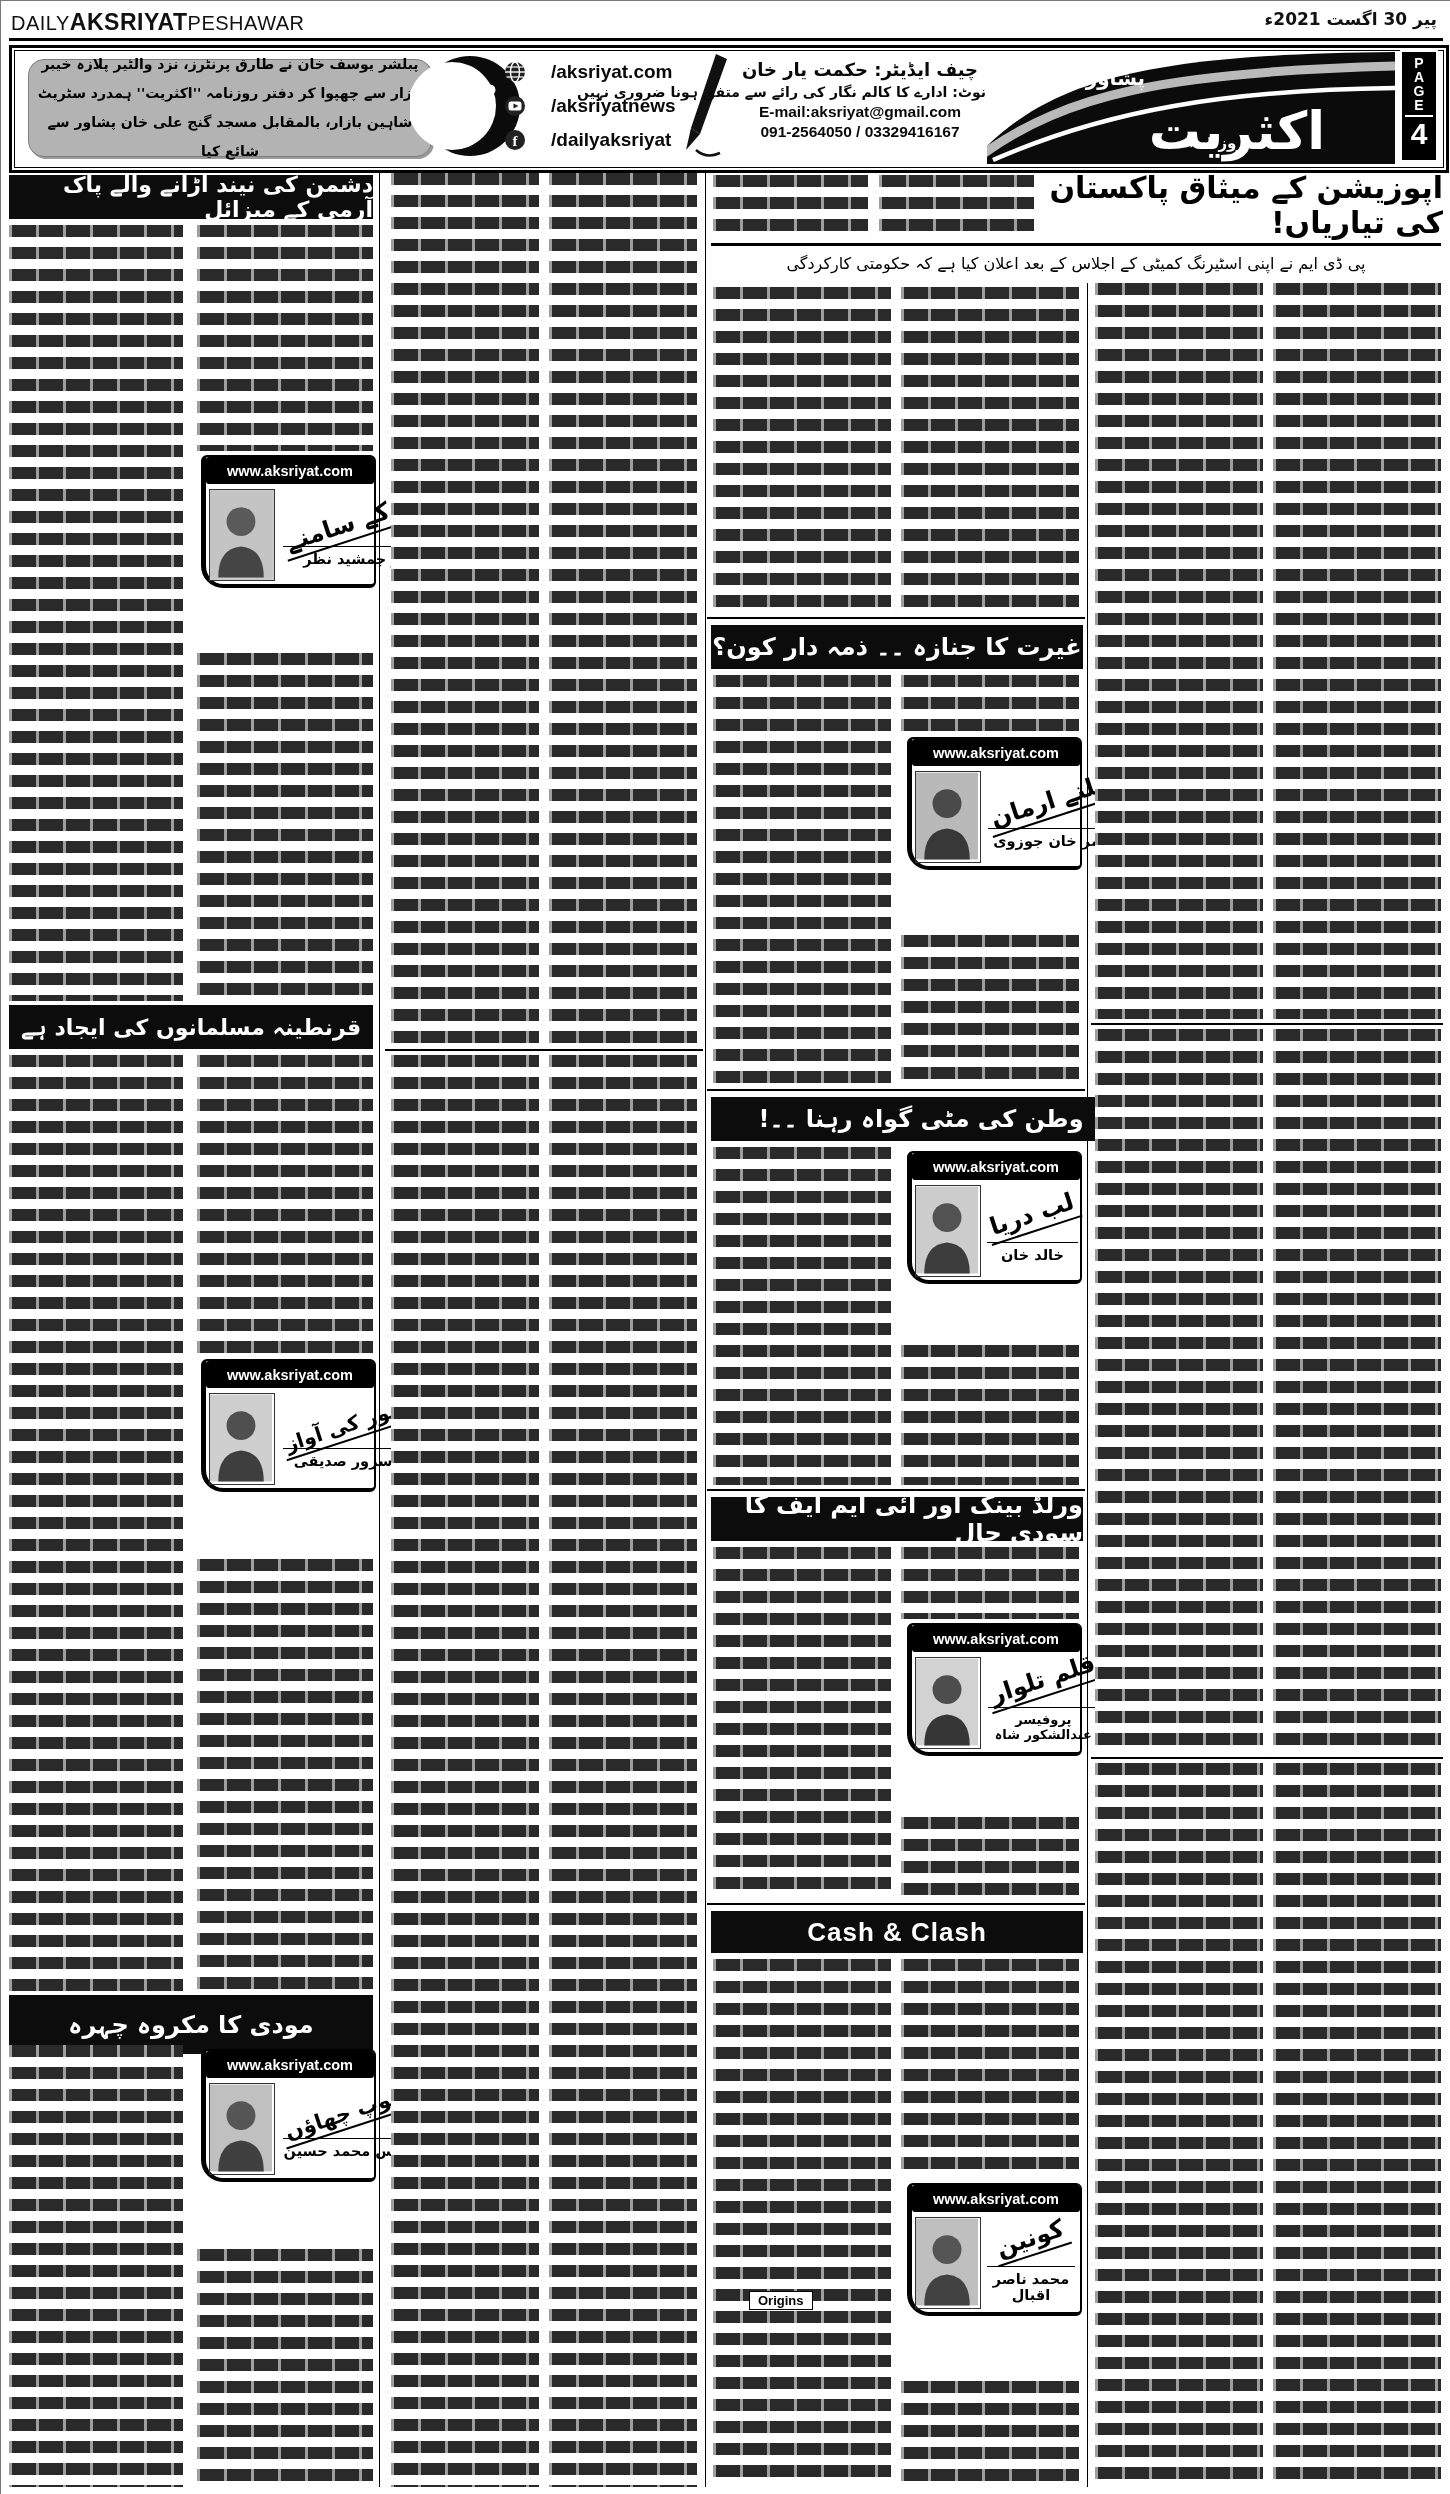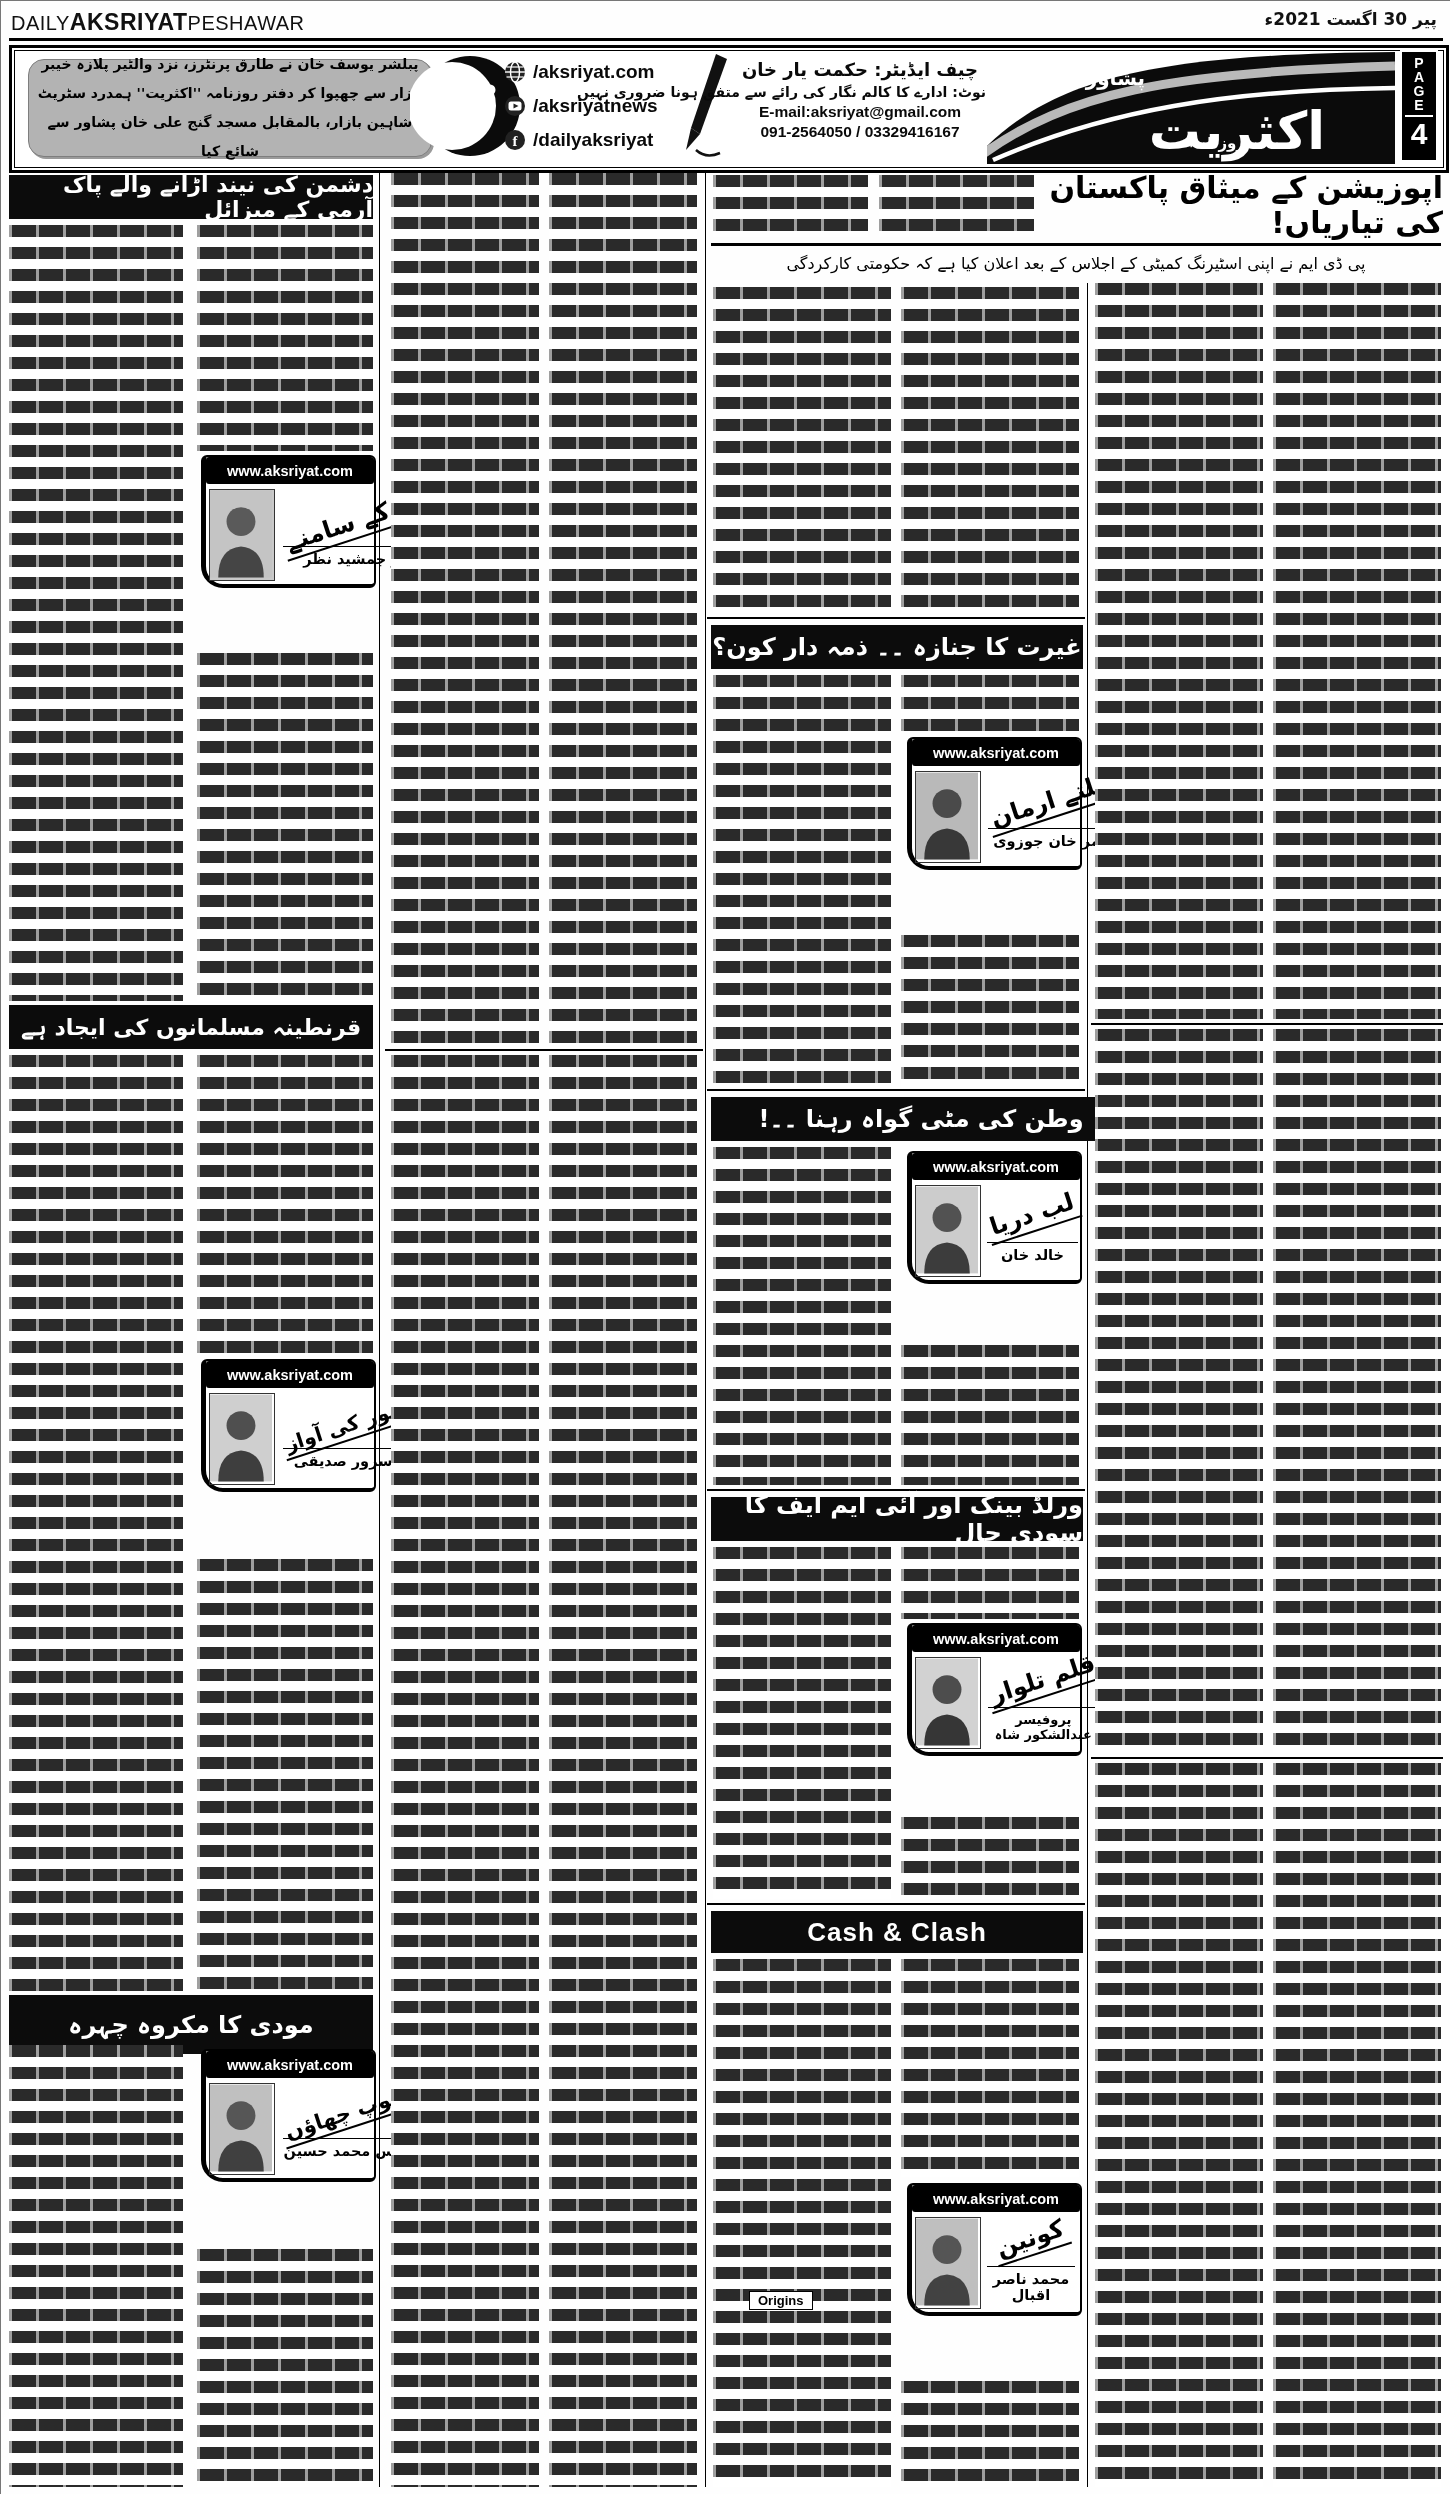--- a/index.html
+++ b/index.html
@@ -12,21 +12,21 @@
   .mast-left .w3{font-size:20px;font-weight:400;}
   .mast-date{position:absolute;right:14px;top:8px;font-size:17px;font-weight:bold;direction:rtl;color:#111;}
   .mast-rule{position:absolute;left:8px;top:37px;width:1434px;height:3px;background:#000;}
   
   .hbox{position:absolute;left:8px;top:44px;width:1434px;height:122px;border:3px solid #000;
         box-shadow:inset 0 0 0 2px #fff, inset 0 0 0 3px #000;background:#fff;}
   .graybox{position:absolute;left:16px;top:11px;width:402px;height:96px;background:#b3b3b3;border:1px solid #7e7e7e;
         border-radius:16px;display:flex;flex-direction:column;justify-content:center;direction:rtl;text-align:center;
         font-size:14px;font-weight:bold;line-height:29px;color:#000000;box-shadow:2px 2px 0 #9a9a9a;}
   .social{position:absolute;left:492px;top:7px;width:195px;}
-  .srow{display:flex;align-items:center;height:34px;gap:7px;}
+  .srow{display:flex;align-items:center;height:34px;gap:25px;}
   .srow .txt{font-family:"Liberation Sans",sans-serif;font-weight:800;font-size:19px;color:#0a0a0a;}
   .center-blk{position:absolute;left:722px;top:9px;width:252px;text-align:center;direction:rtl;color:#0a0a0a;}
   .ce{font-size:18px;font-weight:bold;line-height:26px;}
   .note{font-size:14px;font-weight:bold;line-height:18px;white-space:nowrap;}
   .mail{direction:ltr;font-family:"Liberation Sans",sans-serif;font-weight:800;font-size:15.5px;line-height:21px;}
   .phone{direction:ltr;font-family:"Liberation Sans",sans-serif;font-weight:800;font-size:15.5px;line-height:20px;}
   .logo-wrap{position:absolute;left:975px;top:0;width:408px;height:116px;}
   .logo-name{position:absolute;right:70px;top:14px;font-size:52px;font-weight:bold;color:#fff;direction:rtl;line-height:60px;margin-top:39px;}
   .logo-city{position:absolute;right:250px;top:18px;font-size:20px;font-weight:bold;color:#fff;direction:rtl;}
   .logo-daily{position:absolute;right:150px;top:86px;font-size:15px;font-weight:bold;color:#fff;direction:rtl;}

